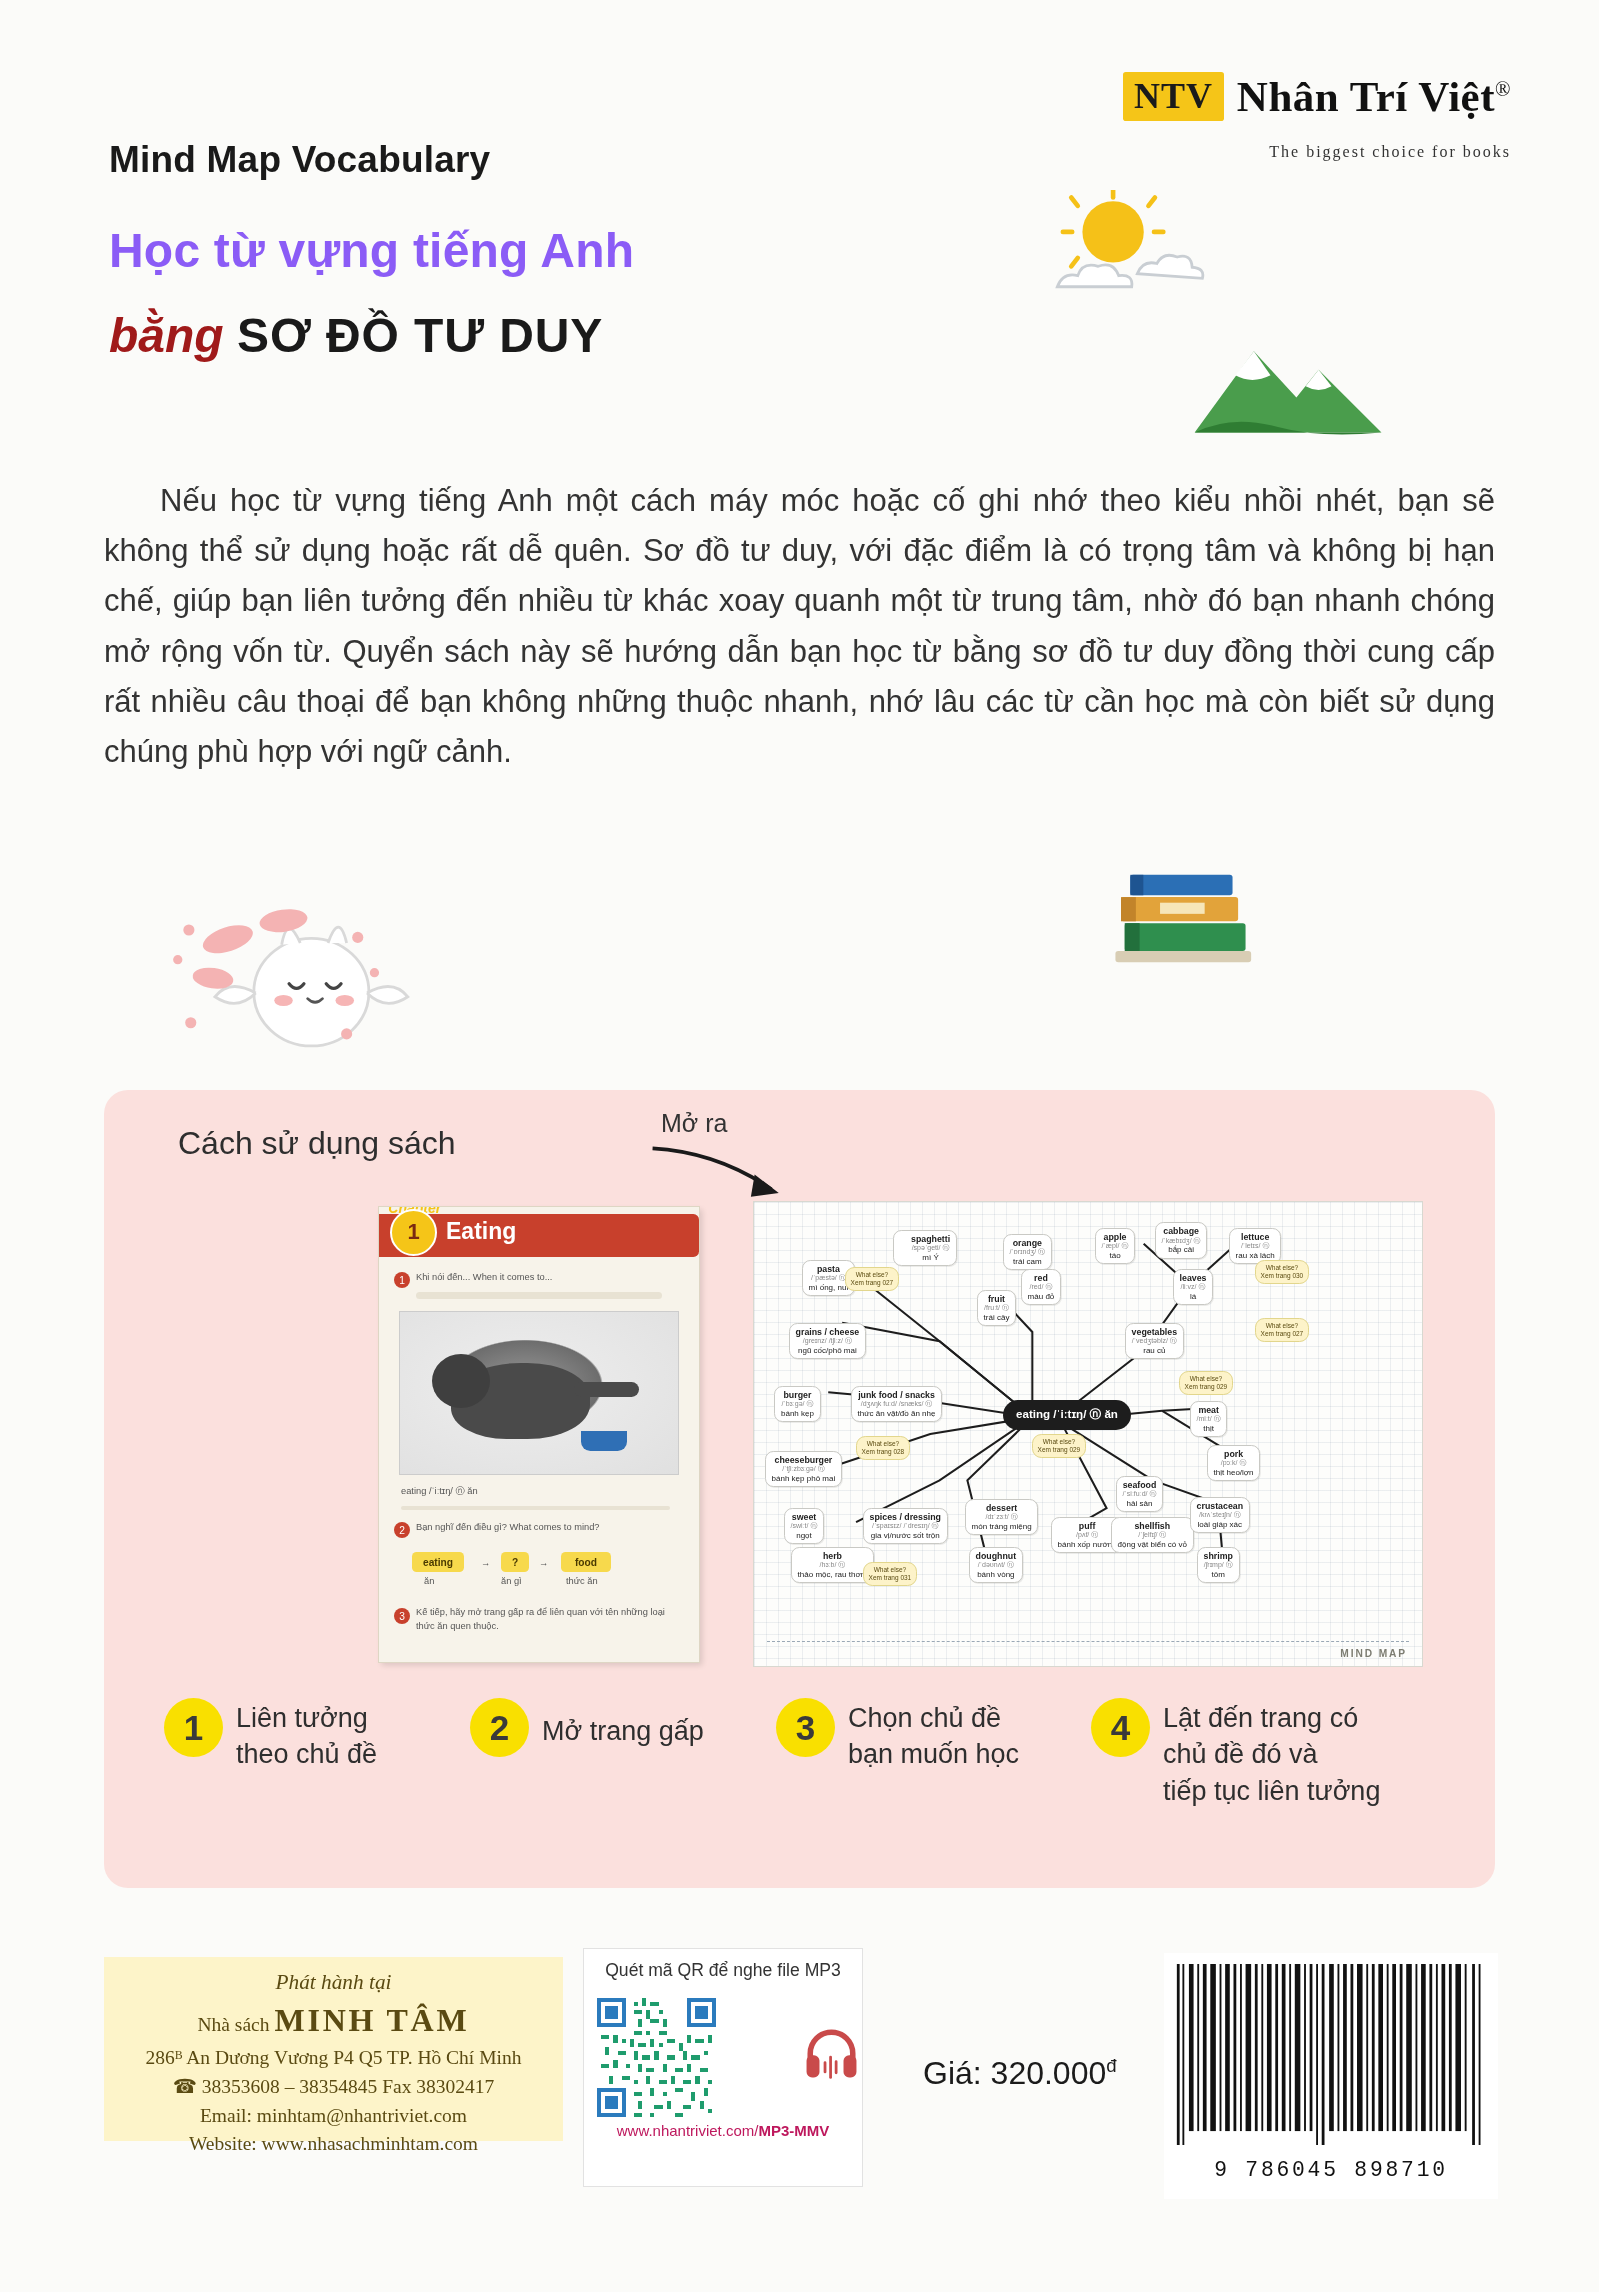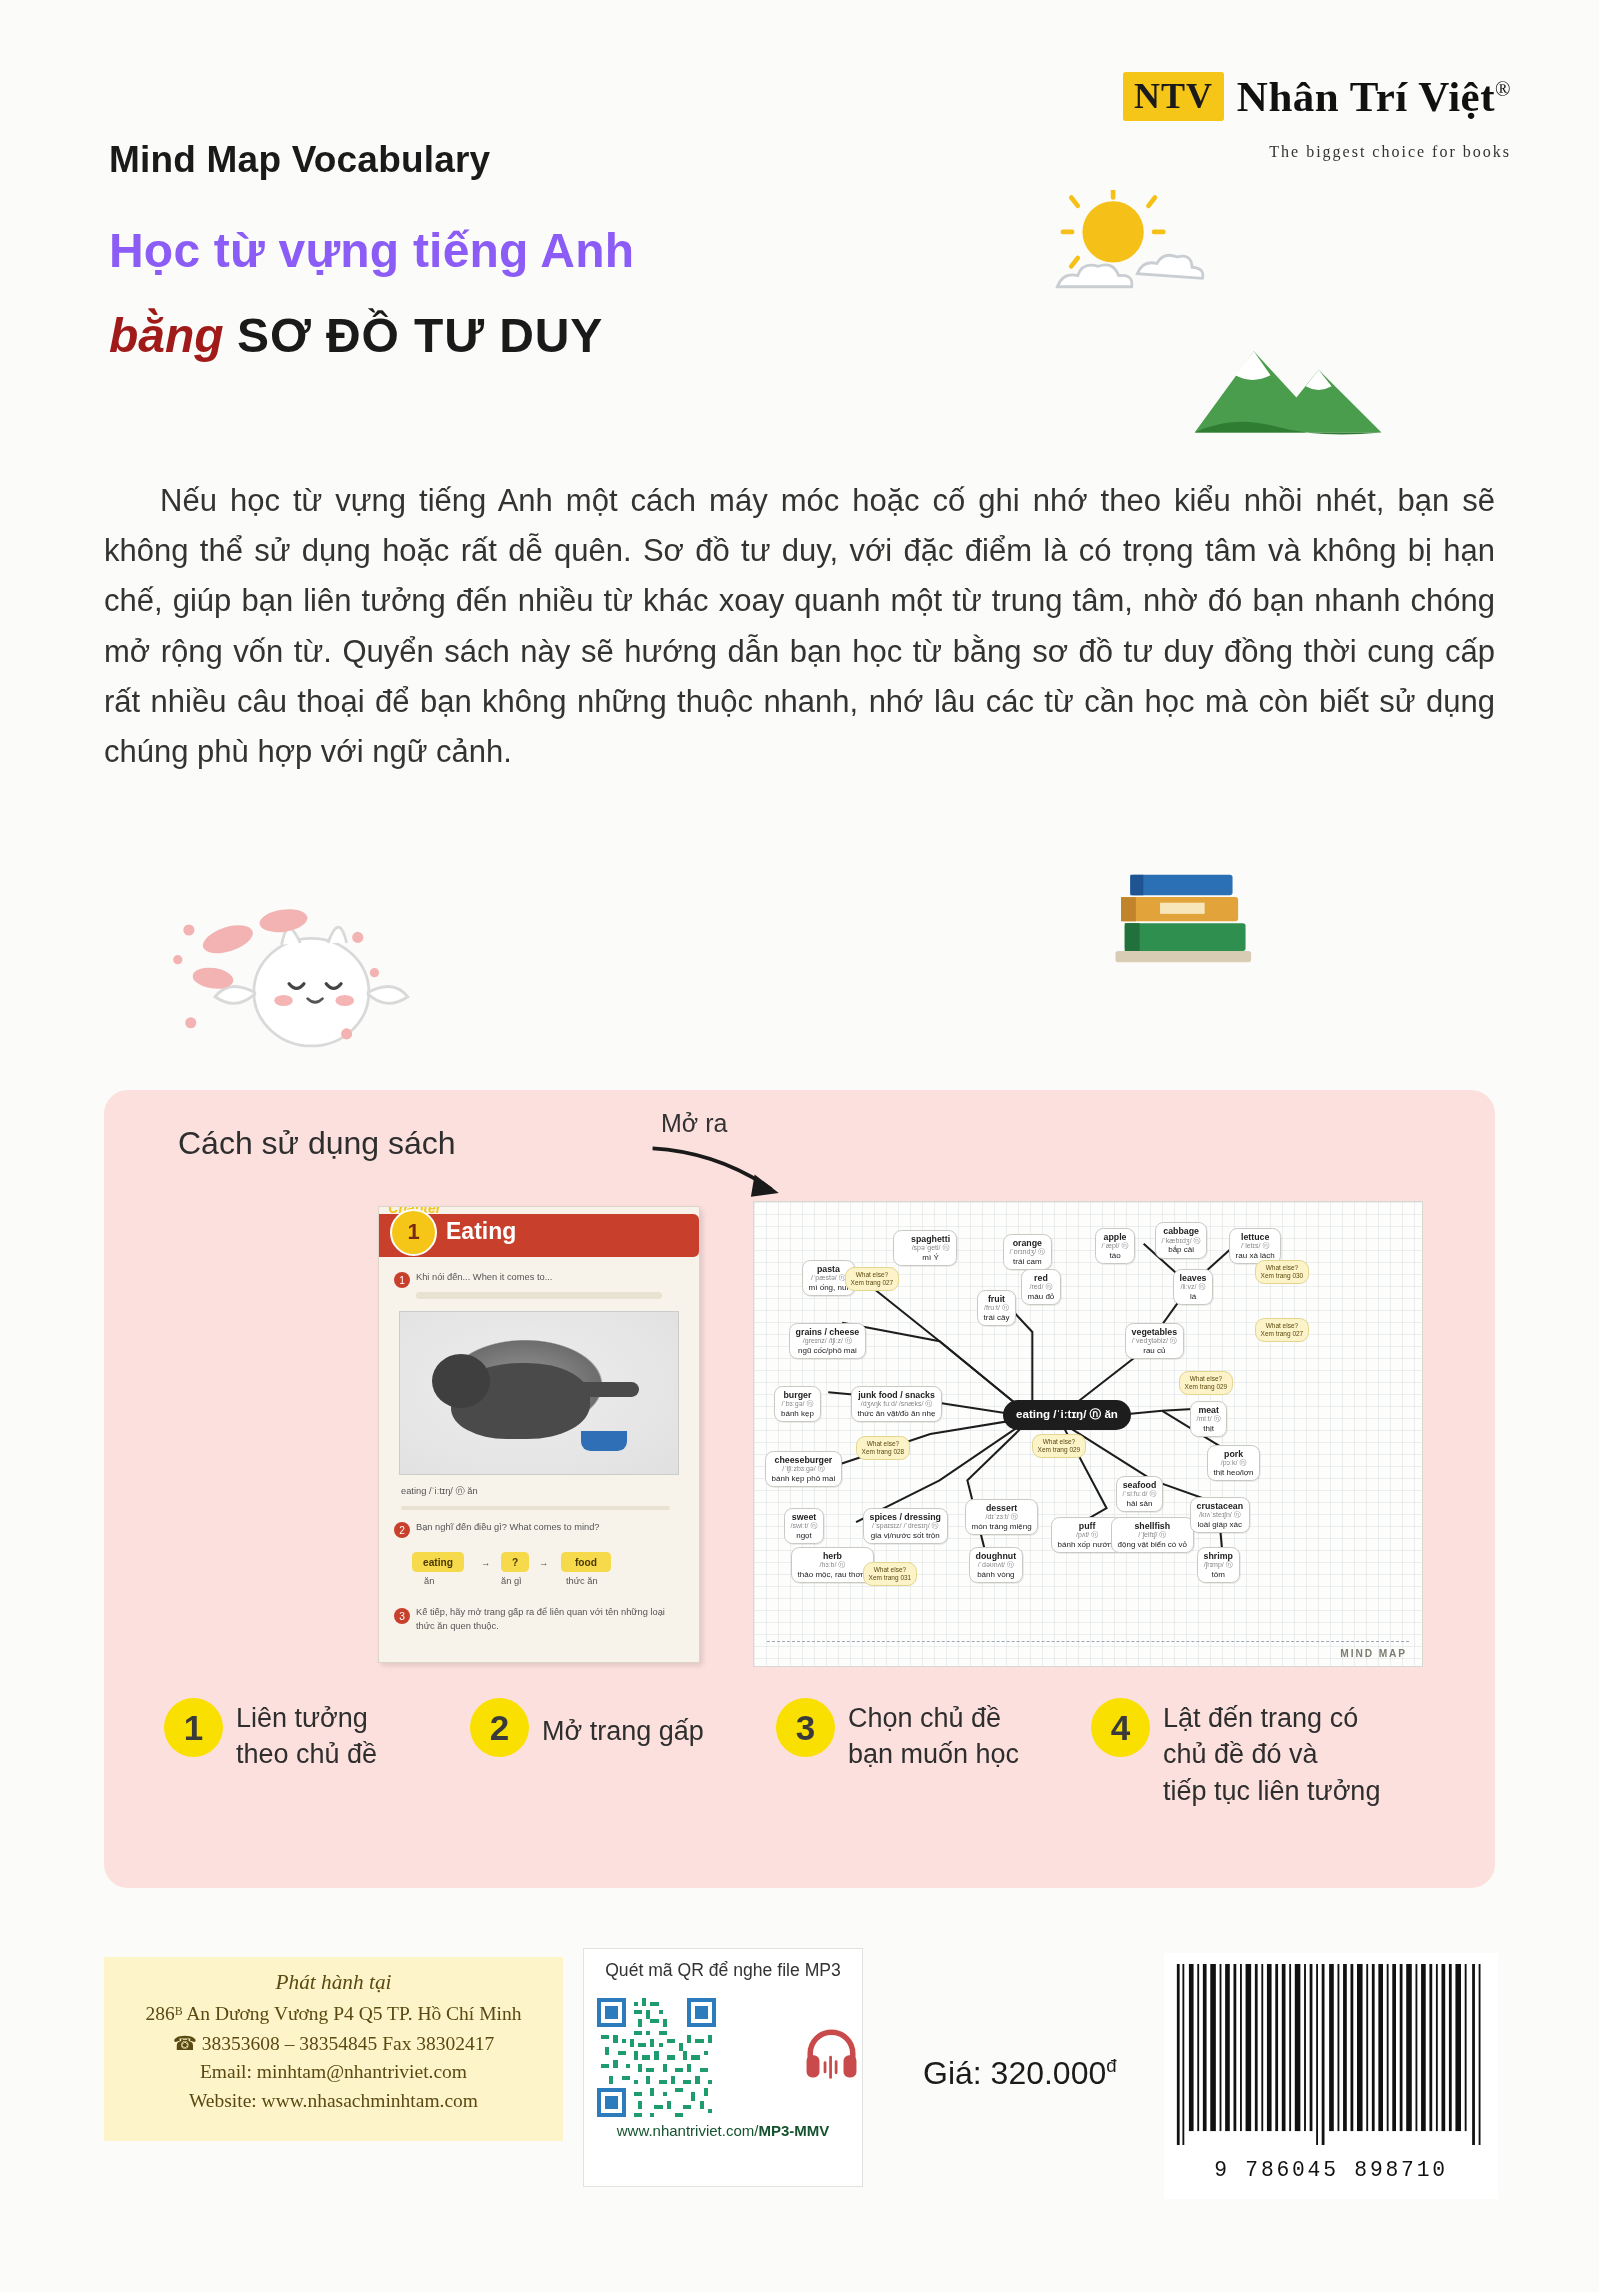--- a/index.html
+++ b/index.html
@@ -379,21 +379,21 @@
     border: 0.9px solid #e2e2e2;
     text-align: center;
   }
   .qr-title { font-size: 17.6px; color: #333; margin-top: 11px; }
   .qr-img {
     width: 119px; height: 119px;
     margin: 9.3px auto 0 13px;
     display: inline-block;
     vertical-align: middle;
   }
-  .qr-url { font-size: 15px; color: #14532d; margin-top: 5.6px; }
+  .qr-url { font-size: 15px; color: #be185d; margin-top: 5.6px; }
   .qr-url b { font-weight: bold; }
 
   .price {
     position: absolute;
     left: 923px;
     top: 2055px;
     font-size: 32px;
     color: #1b1b1b;
   }
   .price sup { font-size: 18.6px; }
@@ -665,20 +665,24 @@
         <div>Lật đến trang có</div>
         <div>chủ đề đó và</div>
         <div>tiếp tục liên tưởng</div>
       </div>
     </div>
   </div>
 </div>
 
 <div class="minh-tam">
   <div class="mt-l1">Phát hành tại</div>
+  <div class="mt-l2">
+    <span>Nhà sách</span>
+    <b>MINH TÂM</b>
+  </div>
   <div class="mt-l3">286ᴮ An Dương Vương  P4  Q5 TP. Hồ Chí Minh</div>
   <div class="mt-l4">☎ 38353608 – 38354845   Fax 38302417</div>
   <div class="mt-l5">Email: minhtam@nhantriviet.com</div>
   <div class="mt-l6">Website: www.nhasachminhtam.com</div>
 </div>
 
 <div class="qr-box">
   <div class="qr-title">Quét mã QR để nghe file MP3</div>
   <div style="display:flex;align-items:center;justify-content:center;gap:16.7px;margin-top:7.4px;">
     <svg class="qr-img" viewBox="0 0 29 29" shape-rendering="crispEdges">

